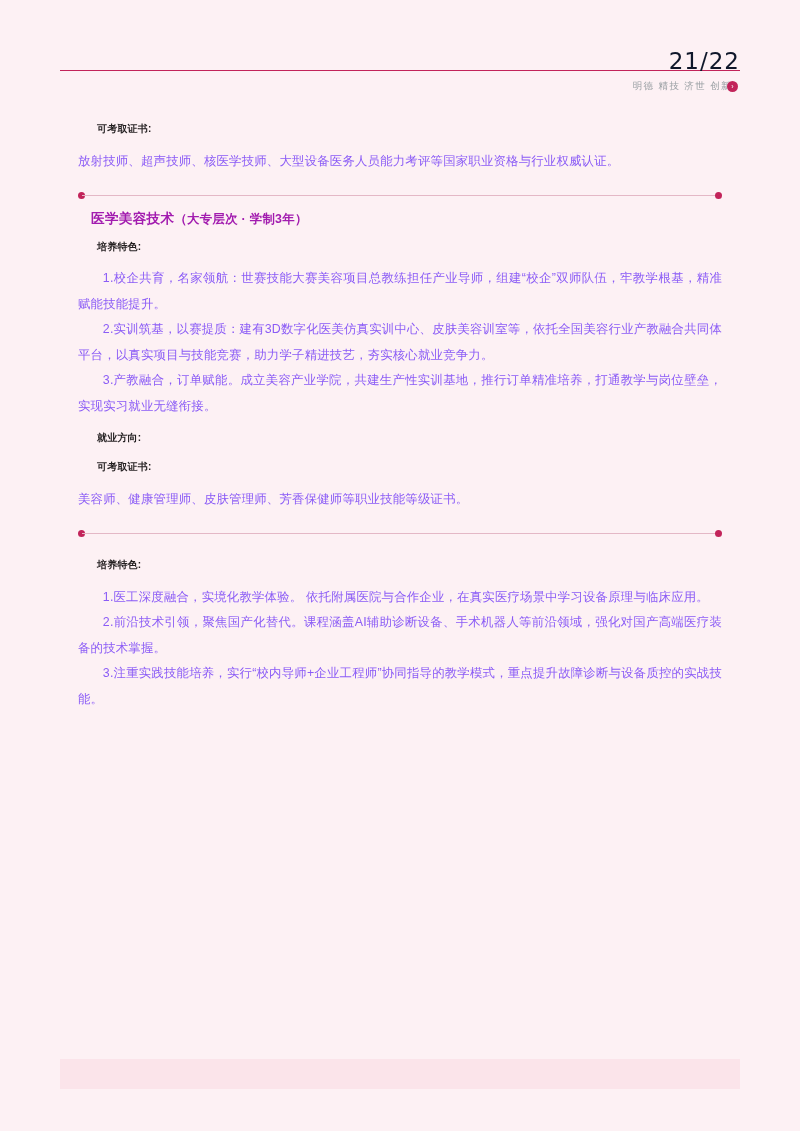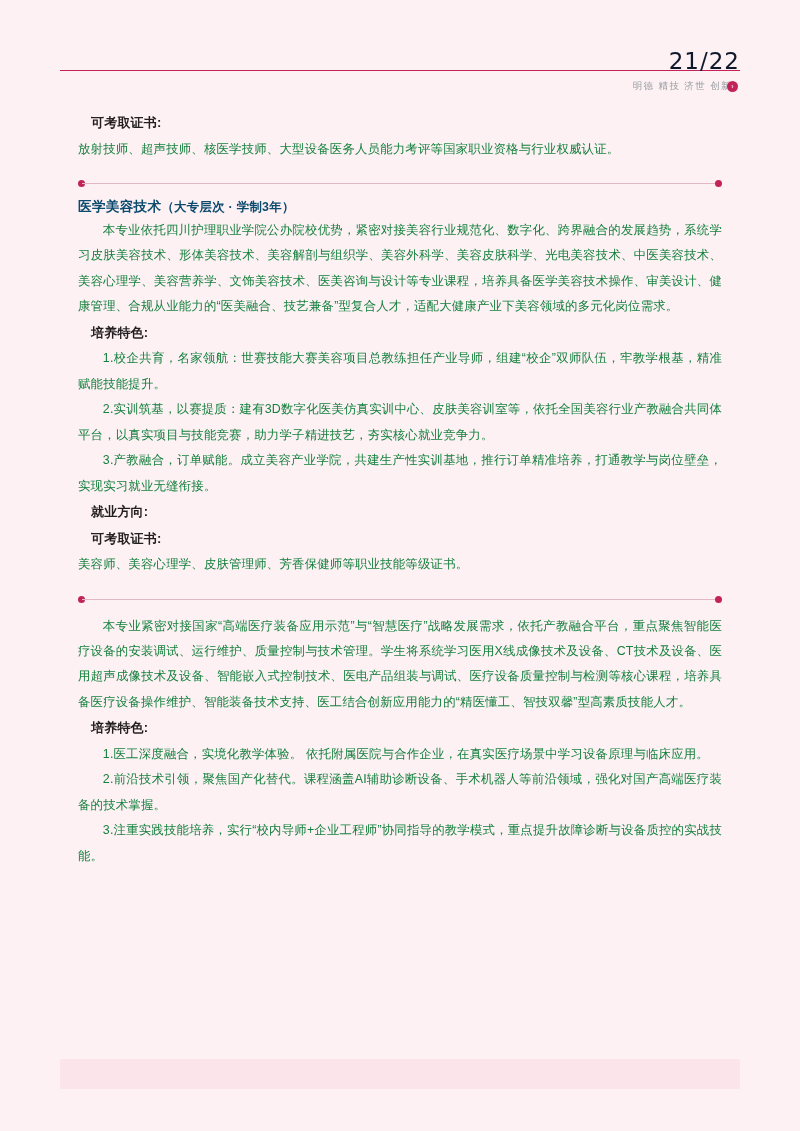--- a/index.html
+++ b/index.html
@@ -79,29 +79,29 @@
     width: 644px;
   }
 
   p {
     margin: 0;
     font-size: 12.4px;
     line-height: 2.05;
     text-align: justify;
     text-justify: inter-ideograph;
     letter-spacing: 0.2px;
-    color: #15803d;
+    color: #8b5cf6;
   }
   .indent { text-indent: 2em; }
 
   .subhead {
     font-weight: bold;
-    font-size: 13px;
+    font-size: 10px;
     line-height: 2.05;
-    margin: 0;
+    margin: 9px;
     color: #231f20;
     text-indent: 1em;
   }
 
   
   .divider {
     position: relative;
     height: 26px;
     margin-top: 8px;
     margin-bottom: 2px;
@@ -121,22 +121,22 @@
     height: 7px;
     border-radius: 50%;
     background: #c2245a;
   }
   .divider .dot.left { left: 0; }
   .divider .dot.right { right: 0; }
 
   .section-title {
     font-size: 13.6px;
     font-weight: bold;
-    color: #0c4a6e;
-    margin: 0 0 2px 0;
+    color: #a21caf;
+    margin: 0 0 2px 13px;
     letter-spacing: 0.3px;
   }
   .section-title .meta {
     font-size: 12.4px;
     font-weight: bold;
   }
 
   .block { margin-bottom: 2px; }
 
   .footer-band {
@@ -168,38 +168,36 @@
     </div>
 
     <div class="divider">
       <span class="dot left"></span>
       <span class="line"></span>
       <span class="dot right"></span>
     </div>
 
     <div class="block">
       <h2 class="section-title"><span>医学美容技术</span><span class="meta">（大专层次 · 学制3年）</span></h2>
-      <p class="indent">本专业依托四川护理职业学院公办院校优势，紧密对接美容行业规范化、数字化、跨界融合的发展趋势，系统学习皮肤美容技术、形体美容技术、美容解剖与组织学、美容外科学、美容皮肤科学、光电美容技术、中医美容技术、美容心理学、美容营养学、文饰美容技术、医美咨询与设计等专业课程，培养具备医学美容技术操作、审美设计、健康管理、合规从业能力的“医美融合、技艺兼备”型复合人才，适配大健康产业下美容领域的多元化岗位需求。</p>
       <p class="subhead">培养特色:</p>
       <p class="indent">1.校企共育，名家领航：世赛技能大赛美容项目总教练担任产业导师，组建“校企”双师队伍，牢教学根基，精准赋能技能提升。</p>
       <p class="indent">2.实训筑基，以赛提质：建有3D数字化医美仿真实训中心、皮肤美容训室等，依托全国美容行业产教融合共同体平台，以真实项目与技能竞赛，助力学子精进技艺，夯实核心就业竞争力。</p>
       <p class="indent">3.产教融合，订单赋能。成立美容产业学院，共建生产性实训基地，推行订单精准培养，打通教学与岗位壁垒，实现实习就业无缝衔接。</p>
       <p class="subhead">就业方向:</p>
       <p class="subhead">可考取证书:</p>
-      <p>美容师、美容心理学、皮肤管理师、芳香保健师等职业技能等级证书。</p>
+      <p>美容师、健康管理师、皮肤管理师、芳香保健师等职业技能等级证书。</p>
     </div>
 
     <div class="divider">
       <span class="dot left"></span>
       <span class="line"></span>
       <span class="dot right"></span>
     </div>
 
     <div class="block">
-      <p class="indent">本专业紧密对接国家“高端医疗装备应用示范”与“智慧医疗”战略发展需求，依托产教融合平台，重点聚焦智能医疗设备的安装调试、运行维护、质量控制与技术管理。学生将系统学习医用X线成像技术及设备、CT技术及设备、医用超声成像技术及设备、智能嵌入式控制技术、医电产品组装与调试、医疗设备质量控制与检测等核心课程，培养具备医疗设备操作维护、智能装备技术支持、医工结合创新应用能力的“精医懂工、智技双馨”型高素质技能人才。</p>
       <p class="subhead">培养特色:</p>
       <p class="indent">1.医工深度融合，实境化教学体验。 依托附属医院与合作企业，在真实医疗场景中学习设备原理与临床应用。</p>
       <p class="indent">2.前沿技术引领，聚焦国产化替代。课程涵盖AI辅助诊断设备、手术机器人等前沿领域，强化对国产高端医疗装备的技术掌握。</p>
       <p class="indent">3.注重实践技能培养，实行“校内导师+企业工程师”协同指导的教学模式，重点提升故障诊断与设备质控的实战技能。</p>
     </div>
 
   </div>
 
   <div class="footer-band"></div>
 </div>

